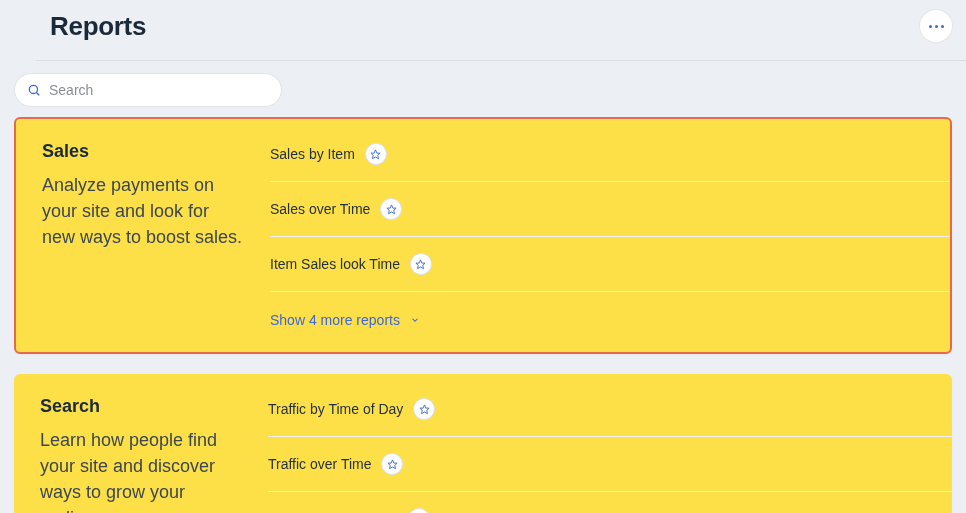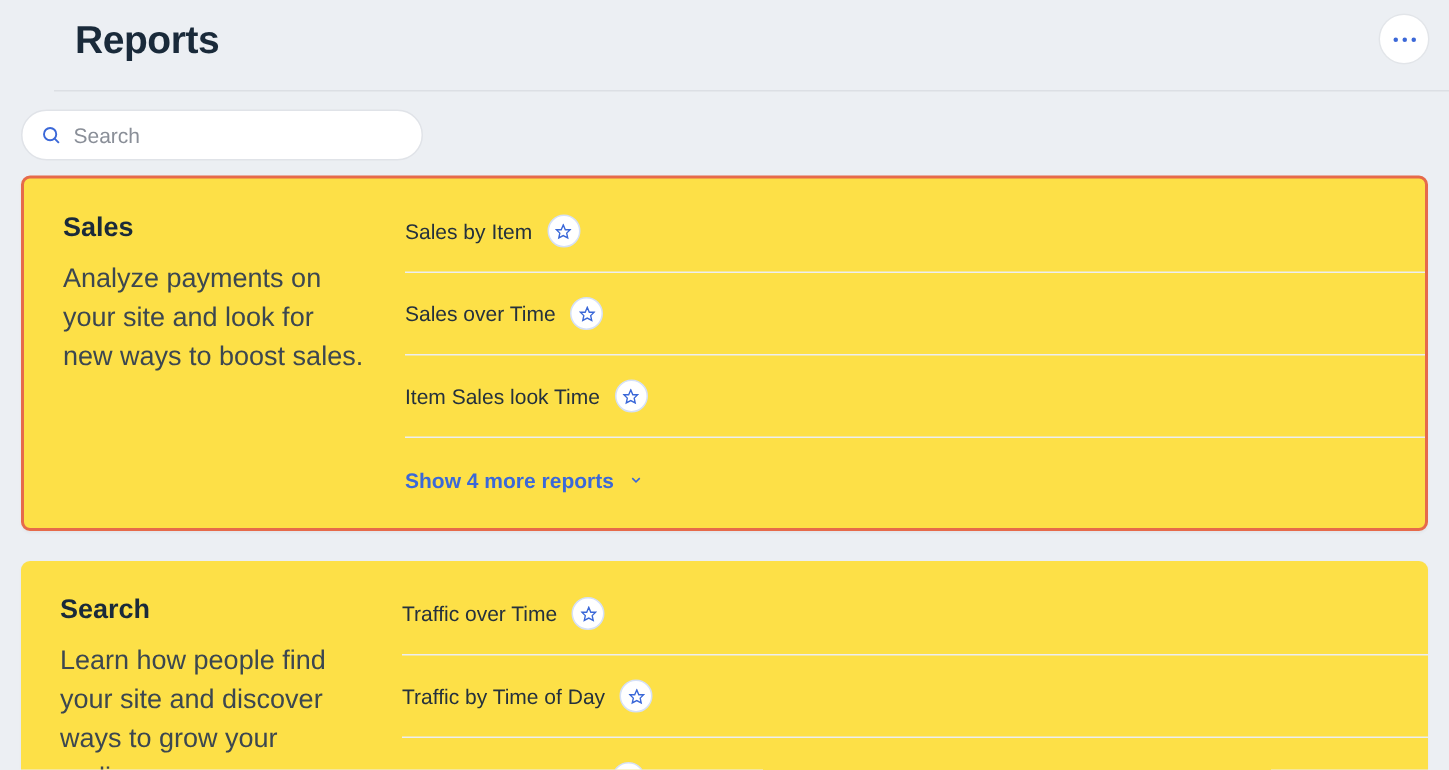--- a/index.html
+++ b/index.html
@@ -138,21 +138,21 @@
   .show-more-row {
     display: flex;
     align-items: center;
     gap: 10px;
     padding: 20px 0 2px 0;
     cursor: pointer;
   }
   .show-more-text {
     font-size: 14px;
     color: #3b68d8;
-    font-weight: 700;
+    font-weight: 400;
   }
   .chevron { display: flex; align-items: center; }
 </style>
 </head>
 <body>
 
 <div class="header-row">
   <div class="page-title">Reports</div>
   <button class="more-btn">
     <span class="more-dots">
@@ -224,40 +224,40 @@
     </div>
   </div>
 
   <div class="card">
     <div class="card-left">
       <div class="cat-title">Search</div>
       <div class="cat-desc">Learn how people find your site and discover ways to grow your audience.</div>
     </div>
     <div class="card-right">
       <div class="report-row">
+        <span class="report-name">Traffic by Time of Day</span>
+        <button class="star-btn">
+          <span>
+            <svg width="11" height="11" viewBox="0 0 24 24" fill="none" stroke="#3b68d8" stroke-width="2">
+                <polygon points="12 2 15 9 22 9 17 14 18.5 21 12 17.5 5.5 21 7 14 2 9 9 9 12 2"></polygon>
+              </svg>
+          </span>
+        </button>
+      </div>
+      <div class="report-row">
         <span class="report-name">Traffic over Time</span>
         <button class="star-btn">
           <span>
             <svg width="11" height="11" viewBox="0 0 24 24" fill="none" stroke="#3b68d8" stroke-width="2">
                 <polygon points="12 2 15 9 22 9 17 14 18.5 21 12 17.5 5.5 21 7 14 2 9 9 9 12 2"></polygon>
               </svg>
           </span>
         </button>
       </div>
       <div class="report-row">
-        <span class="report-name">Traffic by Time of Day</span>
-        <button class="star-btn">
-          <span>
-            <svg width="11" height="11" viewBox="0 0 24 24" fill="none" stroke="#3b68d8" stroke-width="2">
-                <polygon points="12 2 15 9 22 9 17 14 18.5 21 12 17.5 5.5 21 7 14 2 9 9 9 12 2"></polygon>
-              </svg>
-          </span>
-        </button>
-      </div>
-      <div class="report-row">
         <span class="report-name">Traffic by Entry Page</span>
         <button class="star-btn">
           
         </button>
       </div>
     </div>
   </div>
 
 </div>
 

